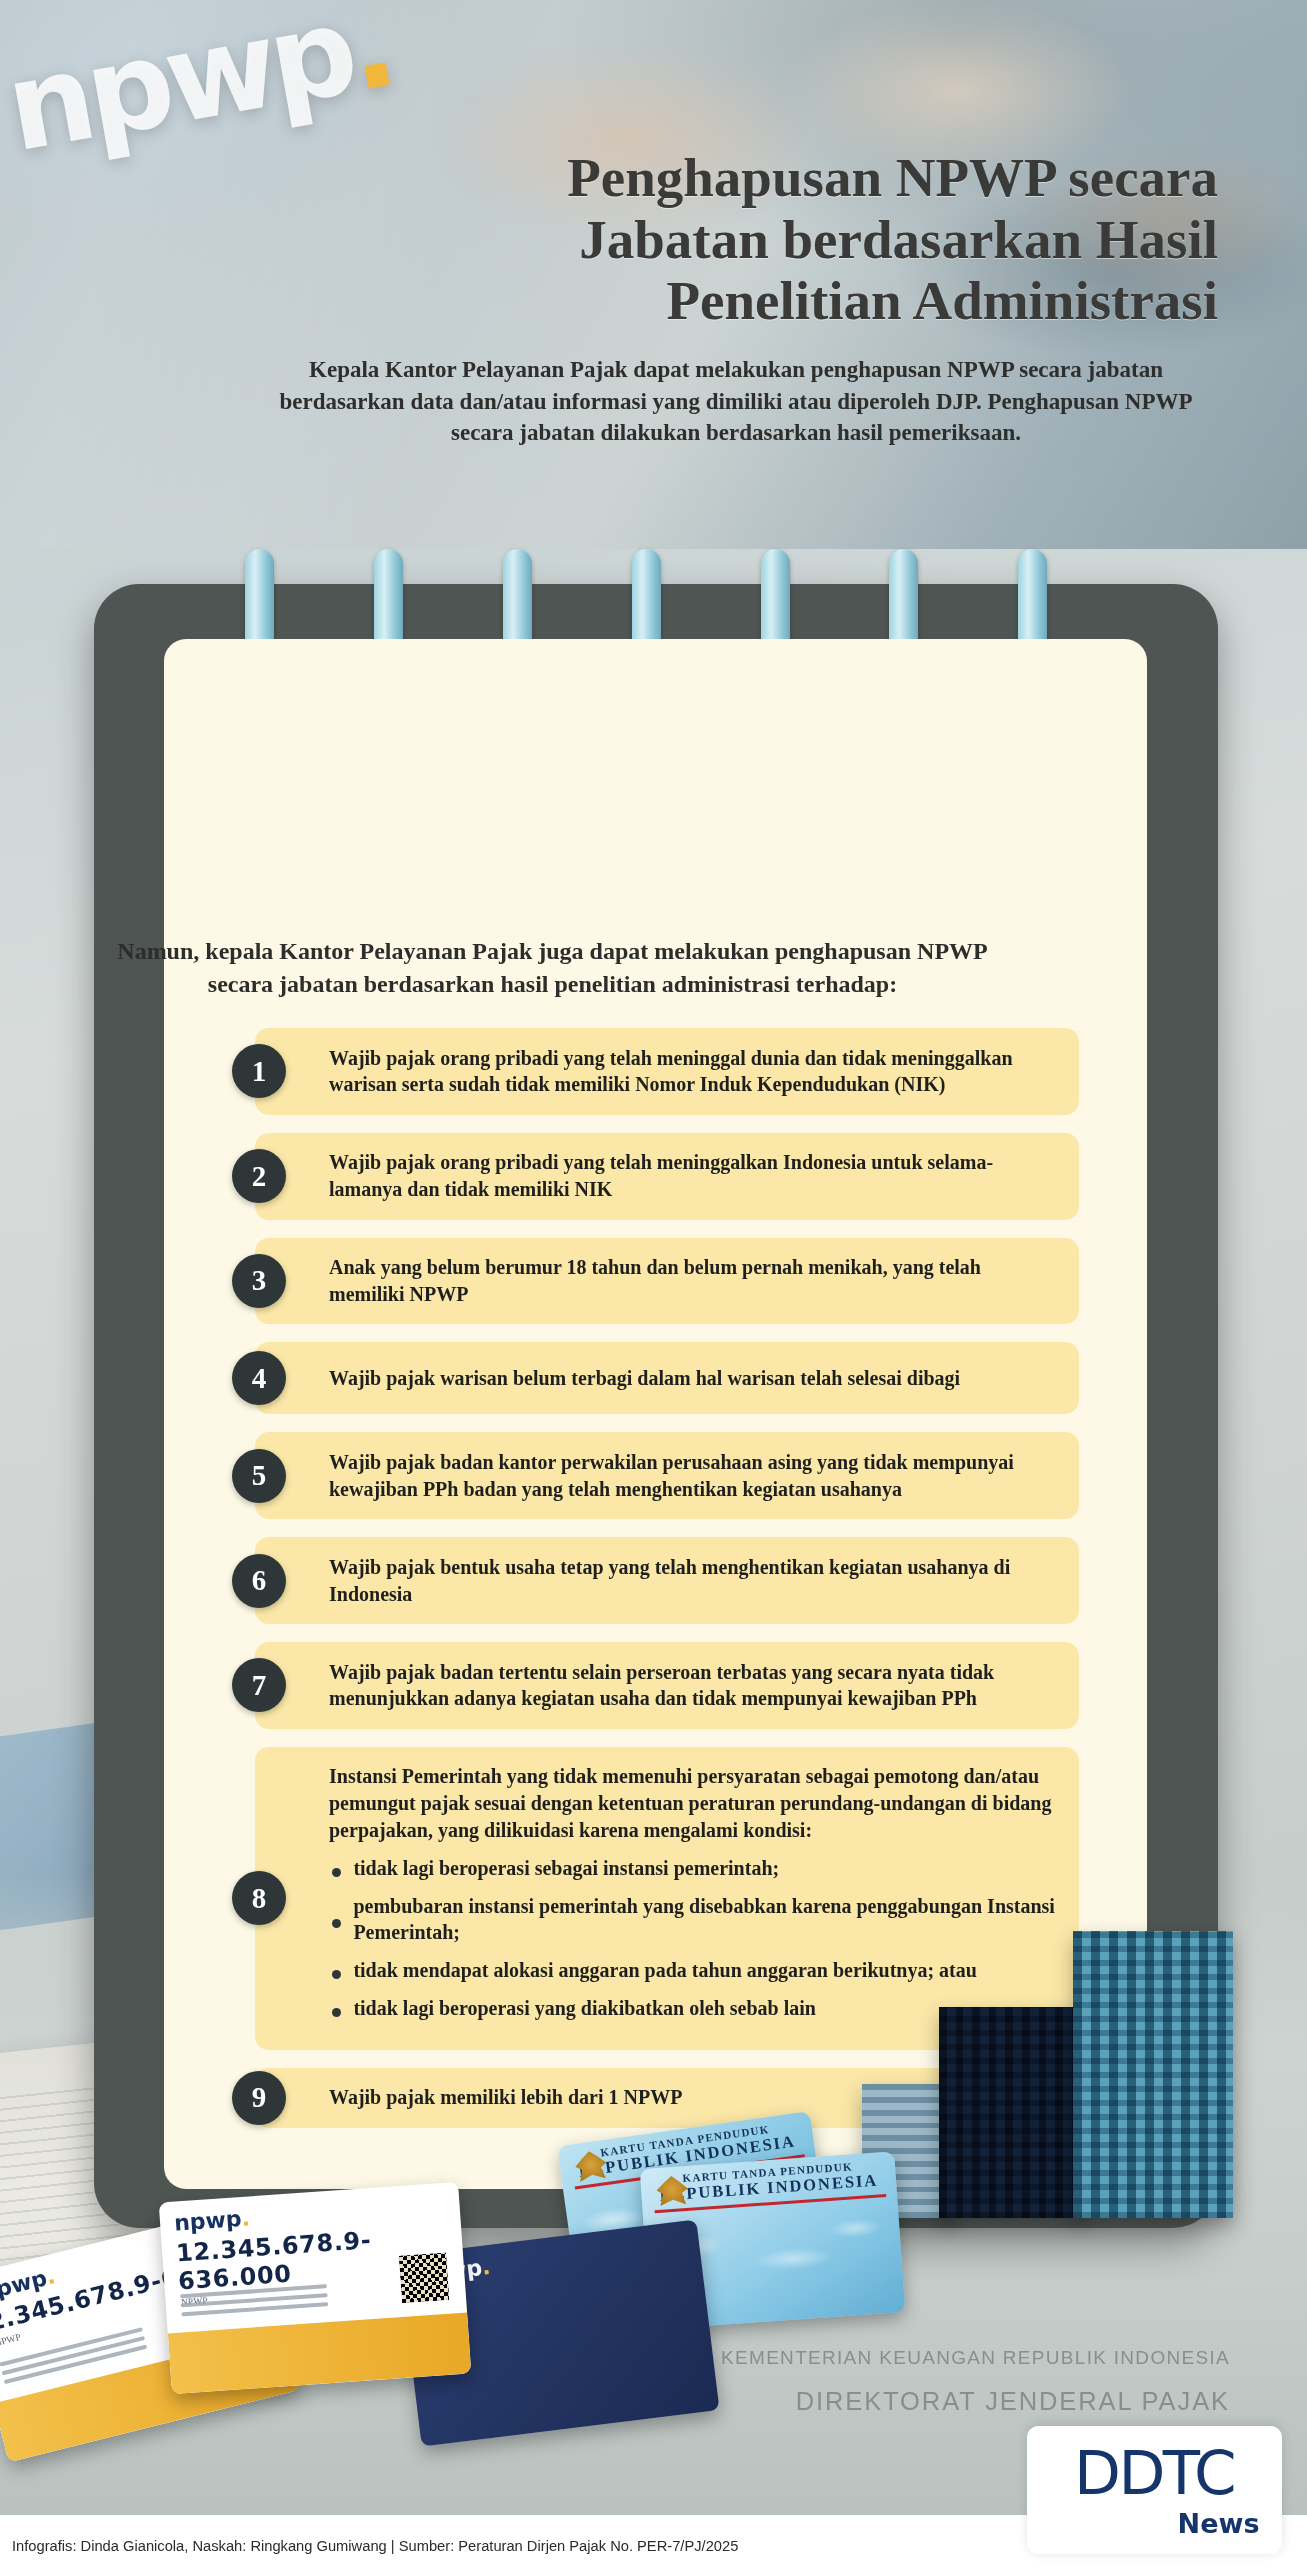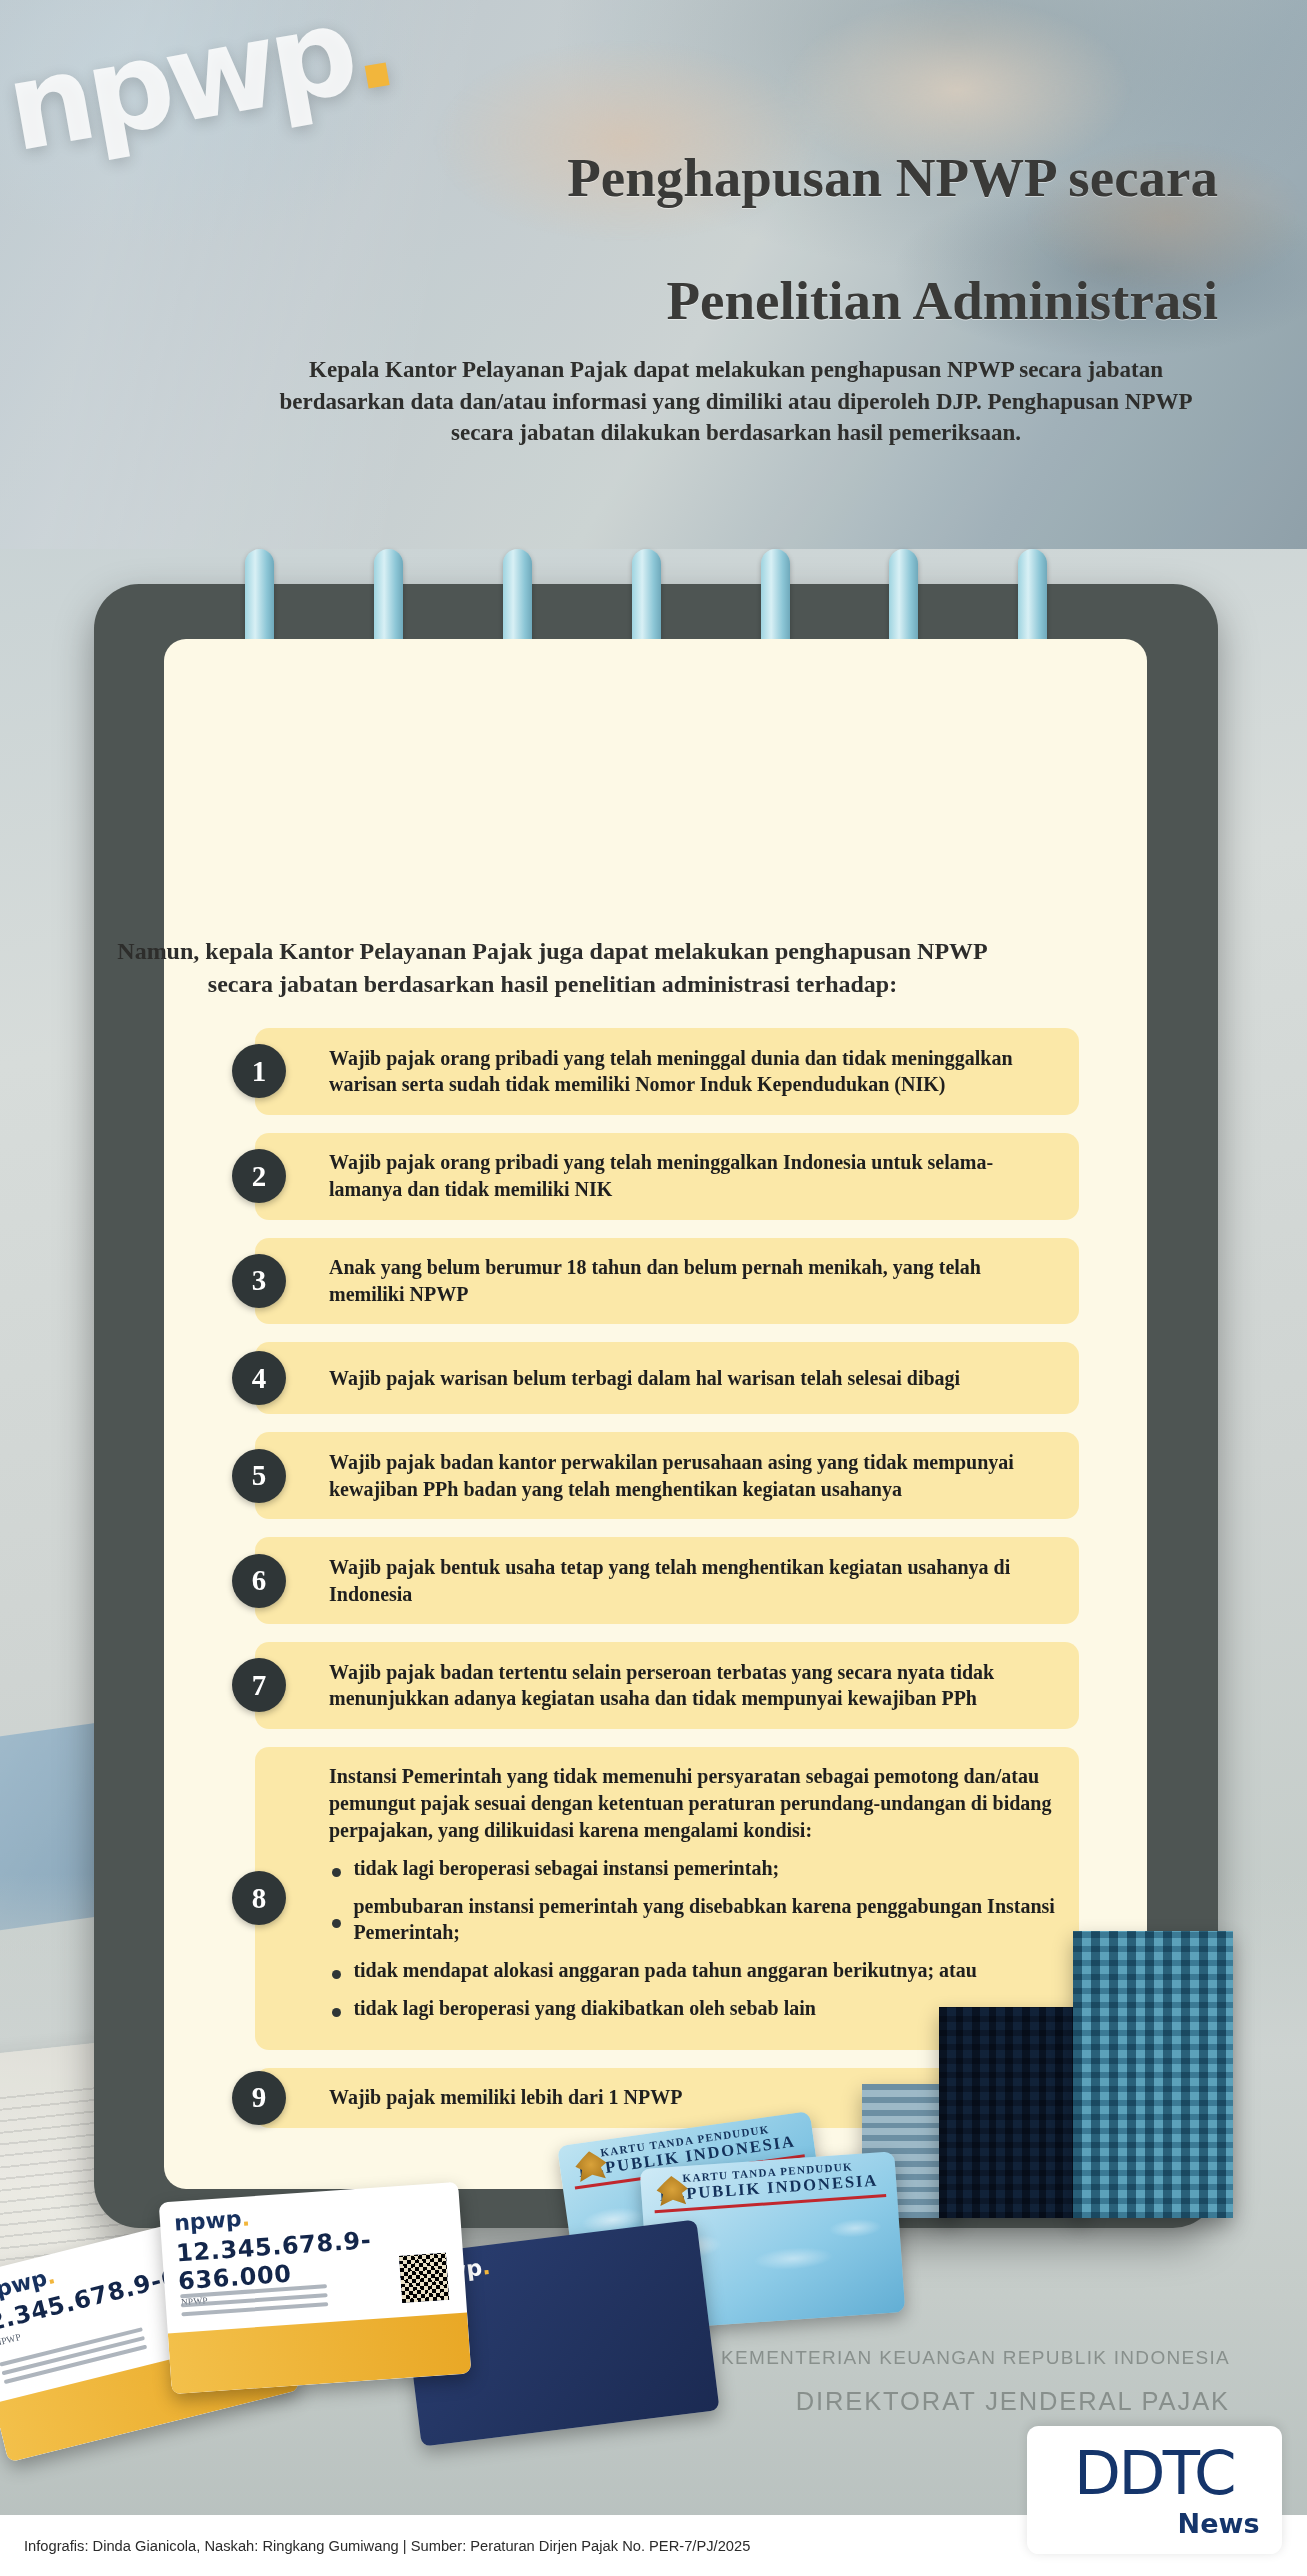--- a/index.html
+++ b/index.html
@@ -220,21 +220,21 @@
   }
   .ministry .m1 { font-size: 19px; letter-spacing: 1.3px; }
   .ministry .m2 { font-size: 25.5px; letter-spacing: 1.9px; margin-top: 18px; }
 
   
   .footer-bar {
     position:absolute; left:0; bottom:0; width: 1307px; height: 61px;
     background:#ffffff; display:flex; align-items:center;
   }
   .footer-text {
-    font-family:"Liberation Sans", sans-serif; font-size: 14.7px; color:#2b2b2b; padding-left: 24px;
+    font-family:"Liberation Sans", sans-serif; font-size: 14.7px; color:#2b2b2b; padding-left: 12px;
   }
   .dtc-badge {
     position:absolute; right: 25.5px; bottom: 22px; width: 255px; height: 128px;
     background:#ffffff; border-radius: 11.5px; box-shadow: 0 -1.3px 10.2px rgba(0,0,0,.12);
     display:flex; flex-direction:column; align-items:center; justify-content:center;
   }
   .dtc-logo {
     font-family:"DejaVu Sans", sans-serif; font-weight:400; font-size: 61px; color:#15356b; letter-spacing:-2.6px;
     line-height: 1;
   }
@@ -254,21 +254,21 @@
   <div class="bg-photo-bottom"></div>
   <div class="bg-paper-left"></div>
 
   <div class="watermark">
     <span>npwp</span><span class="accent">.</span>
   </div>
 
   <div class="header">
     <h1>
       <span>Penghapusan NPWP secara</span><br>
-      <br>
+      <span>Jabatan berdasarkan Hasil</span><br>
       <span>Penelitian Administrasi</span>
     </h1>
     <div class="subtitle">Kepala Kantor Pelayanan Pajak dapat melakukan penghapusan NPWP secara jabatan berdasarkan data dan/atau informasi yang dimiliki atau diperoleh DJP. Penghapusan NPWP secara jabatan dilakukan berdasarkan hasil pemeriksaan.</div>
   </div>
 
   <div class="notepad">
     <div class="rings">
       <div class="ring" style="left:151px"></div>
       <div class="ring" style="left:280px"></div>
       <div class="ring" style="left:409px"></div>

